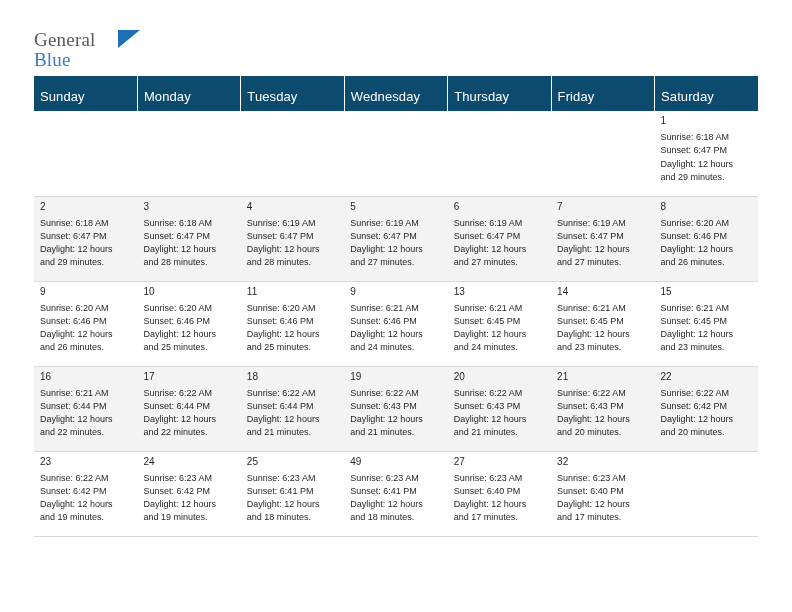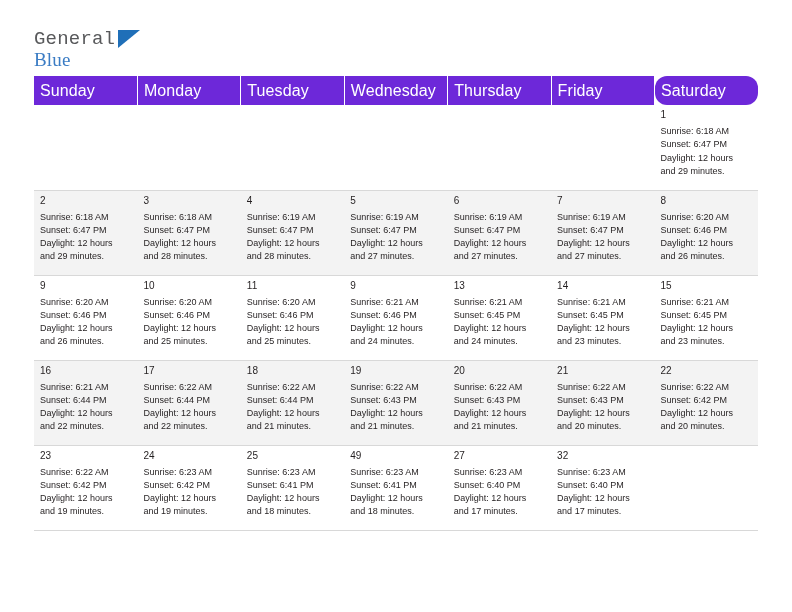--- a/index.html
+++ b/index.html
@@ -33,21 +33,21 @@
   .logo {
     position: relative;
     width: 110px;
     line-height: 1;
     padding-top: 4px;
   }
   .logo-general {
     font-size: 19px;
     letter-spacing: .2px;
     color: #58595b;
-    font-family: Liberation Mono, monospace;
+    font-family: Liberation Serif, serif;
   }
   .logo-blue {
     font-size: 19px;
     color: #3b7cc4;
     margin-top: 1px;
     display: block;
     letter-spacing: .2px;
     font-family: Liberation Serif, serif;
   }
   .logo-flag {
@@ -77,31 +77,31 @@
     letter-spacing: .1px;
   }
   
   .calendar {
     margin-top: 14px;
     width: 724px;
     border-collapse: collapse;
     table-layout: fixed;
   }
   .calendar th {
-    background: #6d28d9;
+    background: #0c4a6e;
     color: #ffffff;
-    font-size: 16px;
+    font-size: 13px;
     font-weight: normal;
     text-align: left;
-    padding: 5px 0 5px 6px;
+    padding: 11px 0 5px 6px;
     height: 19px;
     border-right: 1px solid #ffffff;
     letter-spacing: .1px;
   }
-  .calendar th:last-child { border-right: none; border-radius: 12px; }
+  .calendar th:last-child { border-right: none; }
   .calendar td {
     vertical-align: top;
     height: 85px;
     padding: 4px 5px 4px 6px;
     border-bottom: 1px solid #d8d8d8;
     font-size: 9px;
     line-height: 13.3px;
     color: #231f20;
     box-sizing: border-box;
   }

